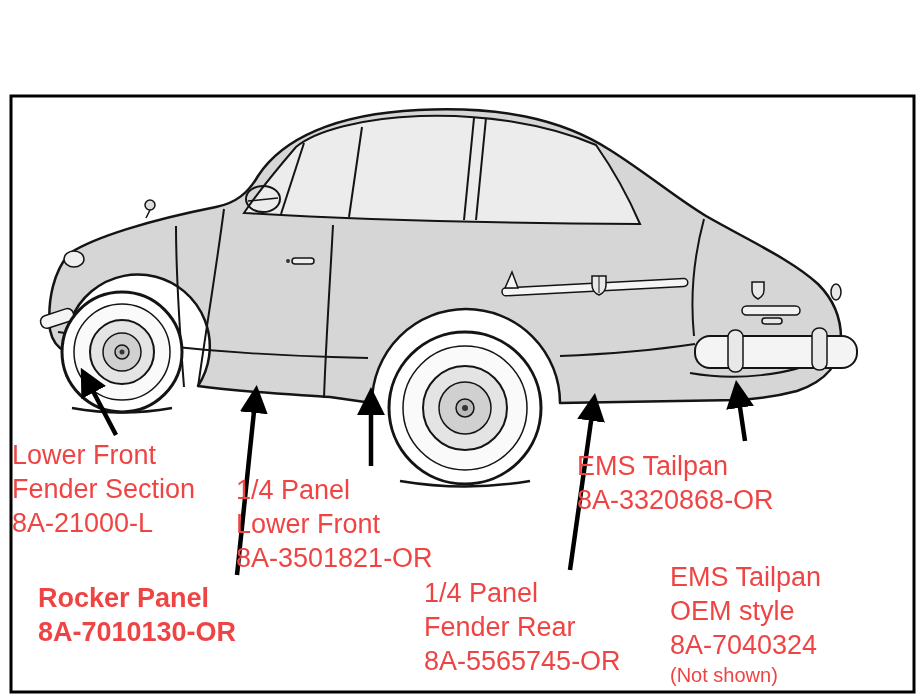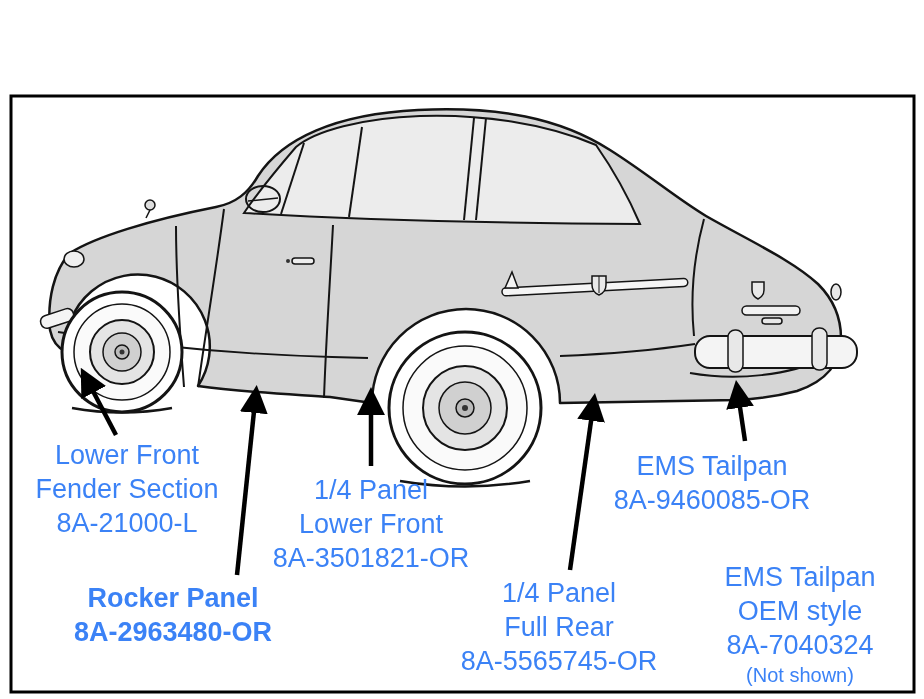--- a/index.html
+++ b/index.html
@@ -2,21 +2,21 @@
 <html><head>
 <meta charset="utf-8">
 <style>
   html,body{margin:0;padding:0;background:#ffffff;}
   .canvas{
     position:relative;width:924px;height:699px;background:#ffffff;
     font-family:"Liberation Sans",sans-serif;overflow:hidden;
   }
   .diagram-svg{position:absolute;left:0;top:0;}
   .label{
-    position:absolute;text-align:center;color:#3b82f6;
+    position:absolute;text-align:left;color:#ef4444;
     font-size:27px;line-height:34px;white-space:nowrap;
   }
   .label .note{font-size:20px;line-height:26px;}
 </style>
 </head>
 <body>
 
 <div class="canvas">
 
   <svg class="diagram-svg" width="924" height="699" viewBox="0 0 924 699">
@@ -124,38 +124,38 @@
   </svg>
 
   <div class="label" style="left:12px;top:438px;width:230px;">
     <div>Lower Front</div>
     <div>Fender Section</div>
     <div>8A-21000-L</div>
   </div>
 
   <div class="label" style="left:38px;top:581px;width:270px;font-weight:bold;">
     <div>Rocker Panel</div>
-    <div>8A-2963480-OR</div>
+    <div>8A-7010130-OR</div>
   </div>
 
   <div class="label" style="left:236px;top:473px;width:270px;">
     <div>1/4 Panel</div>
     <div>Lower Front</div>
     <div>8A-3501821-OR</div>
   </div>
 
   <div class="label" style="left:424px;top:576px;width:270px;">
     <div>1/4 Panel</div>
-    <div>Full Rear</div>
+    <div>Fender Rear</div>
     <div>8A-5565745-OR</div>
   </div>
 
   <div class="label" style="left:577px;top:449px;width:270px;">
     <div>EMS Tailpan</div>
-    <div>8A-9460085-OR</div>
+    <div>8A-3320868-OR</div>
   </div>
 
   <div class="label" style="left:670px;top:560px;width:260px;">
     <div>EMS Tailpan</div>
     <div>OEM style</div>
     <div>8A-7040324</div>
     <div class="note">(Not shown)</div>
   </div>
 
 </div>

